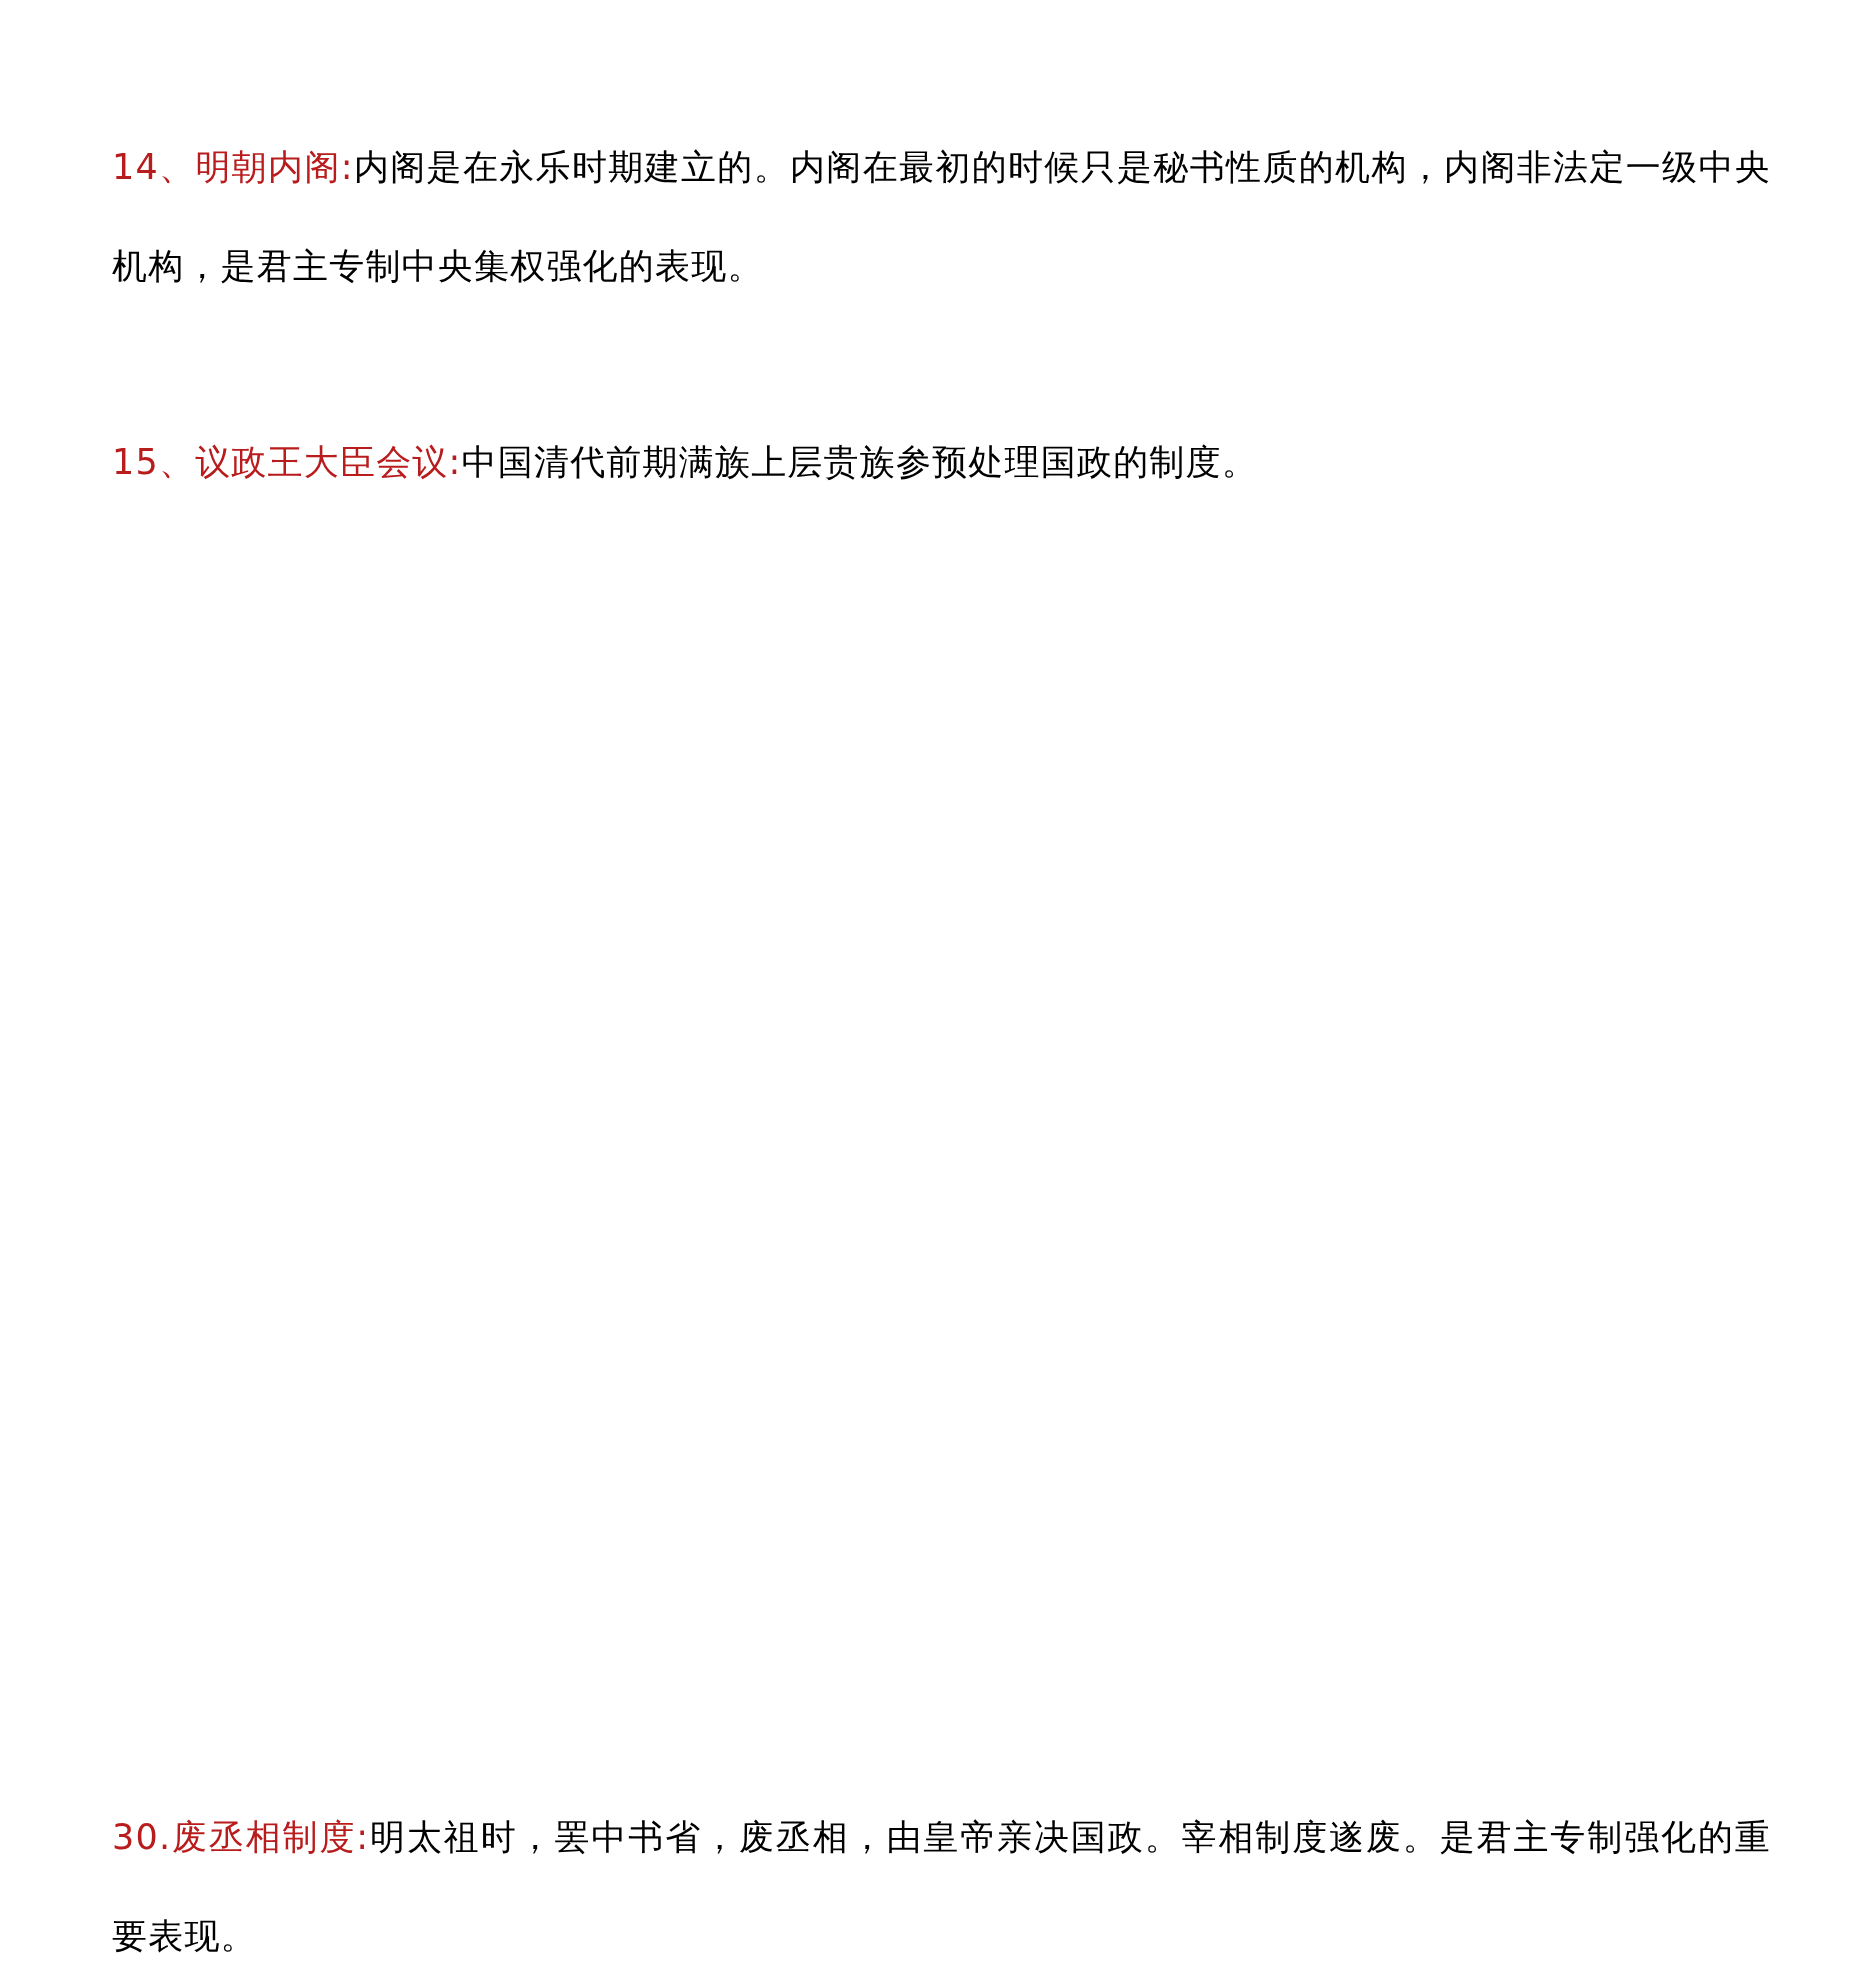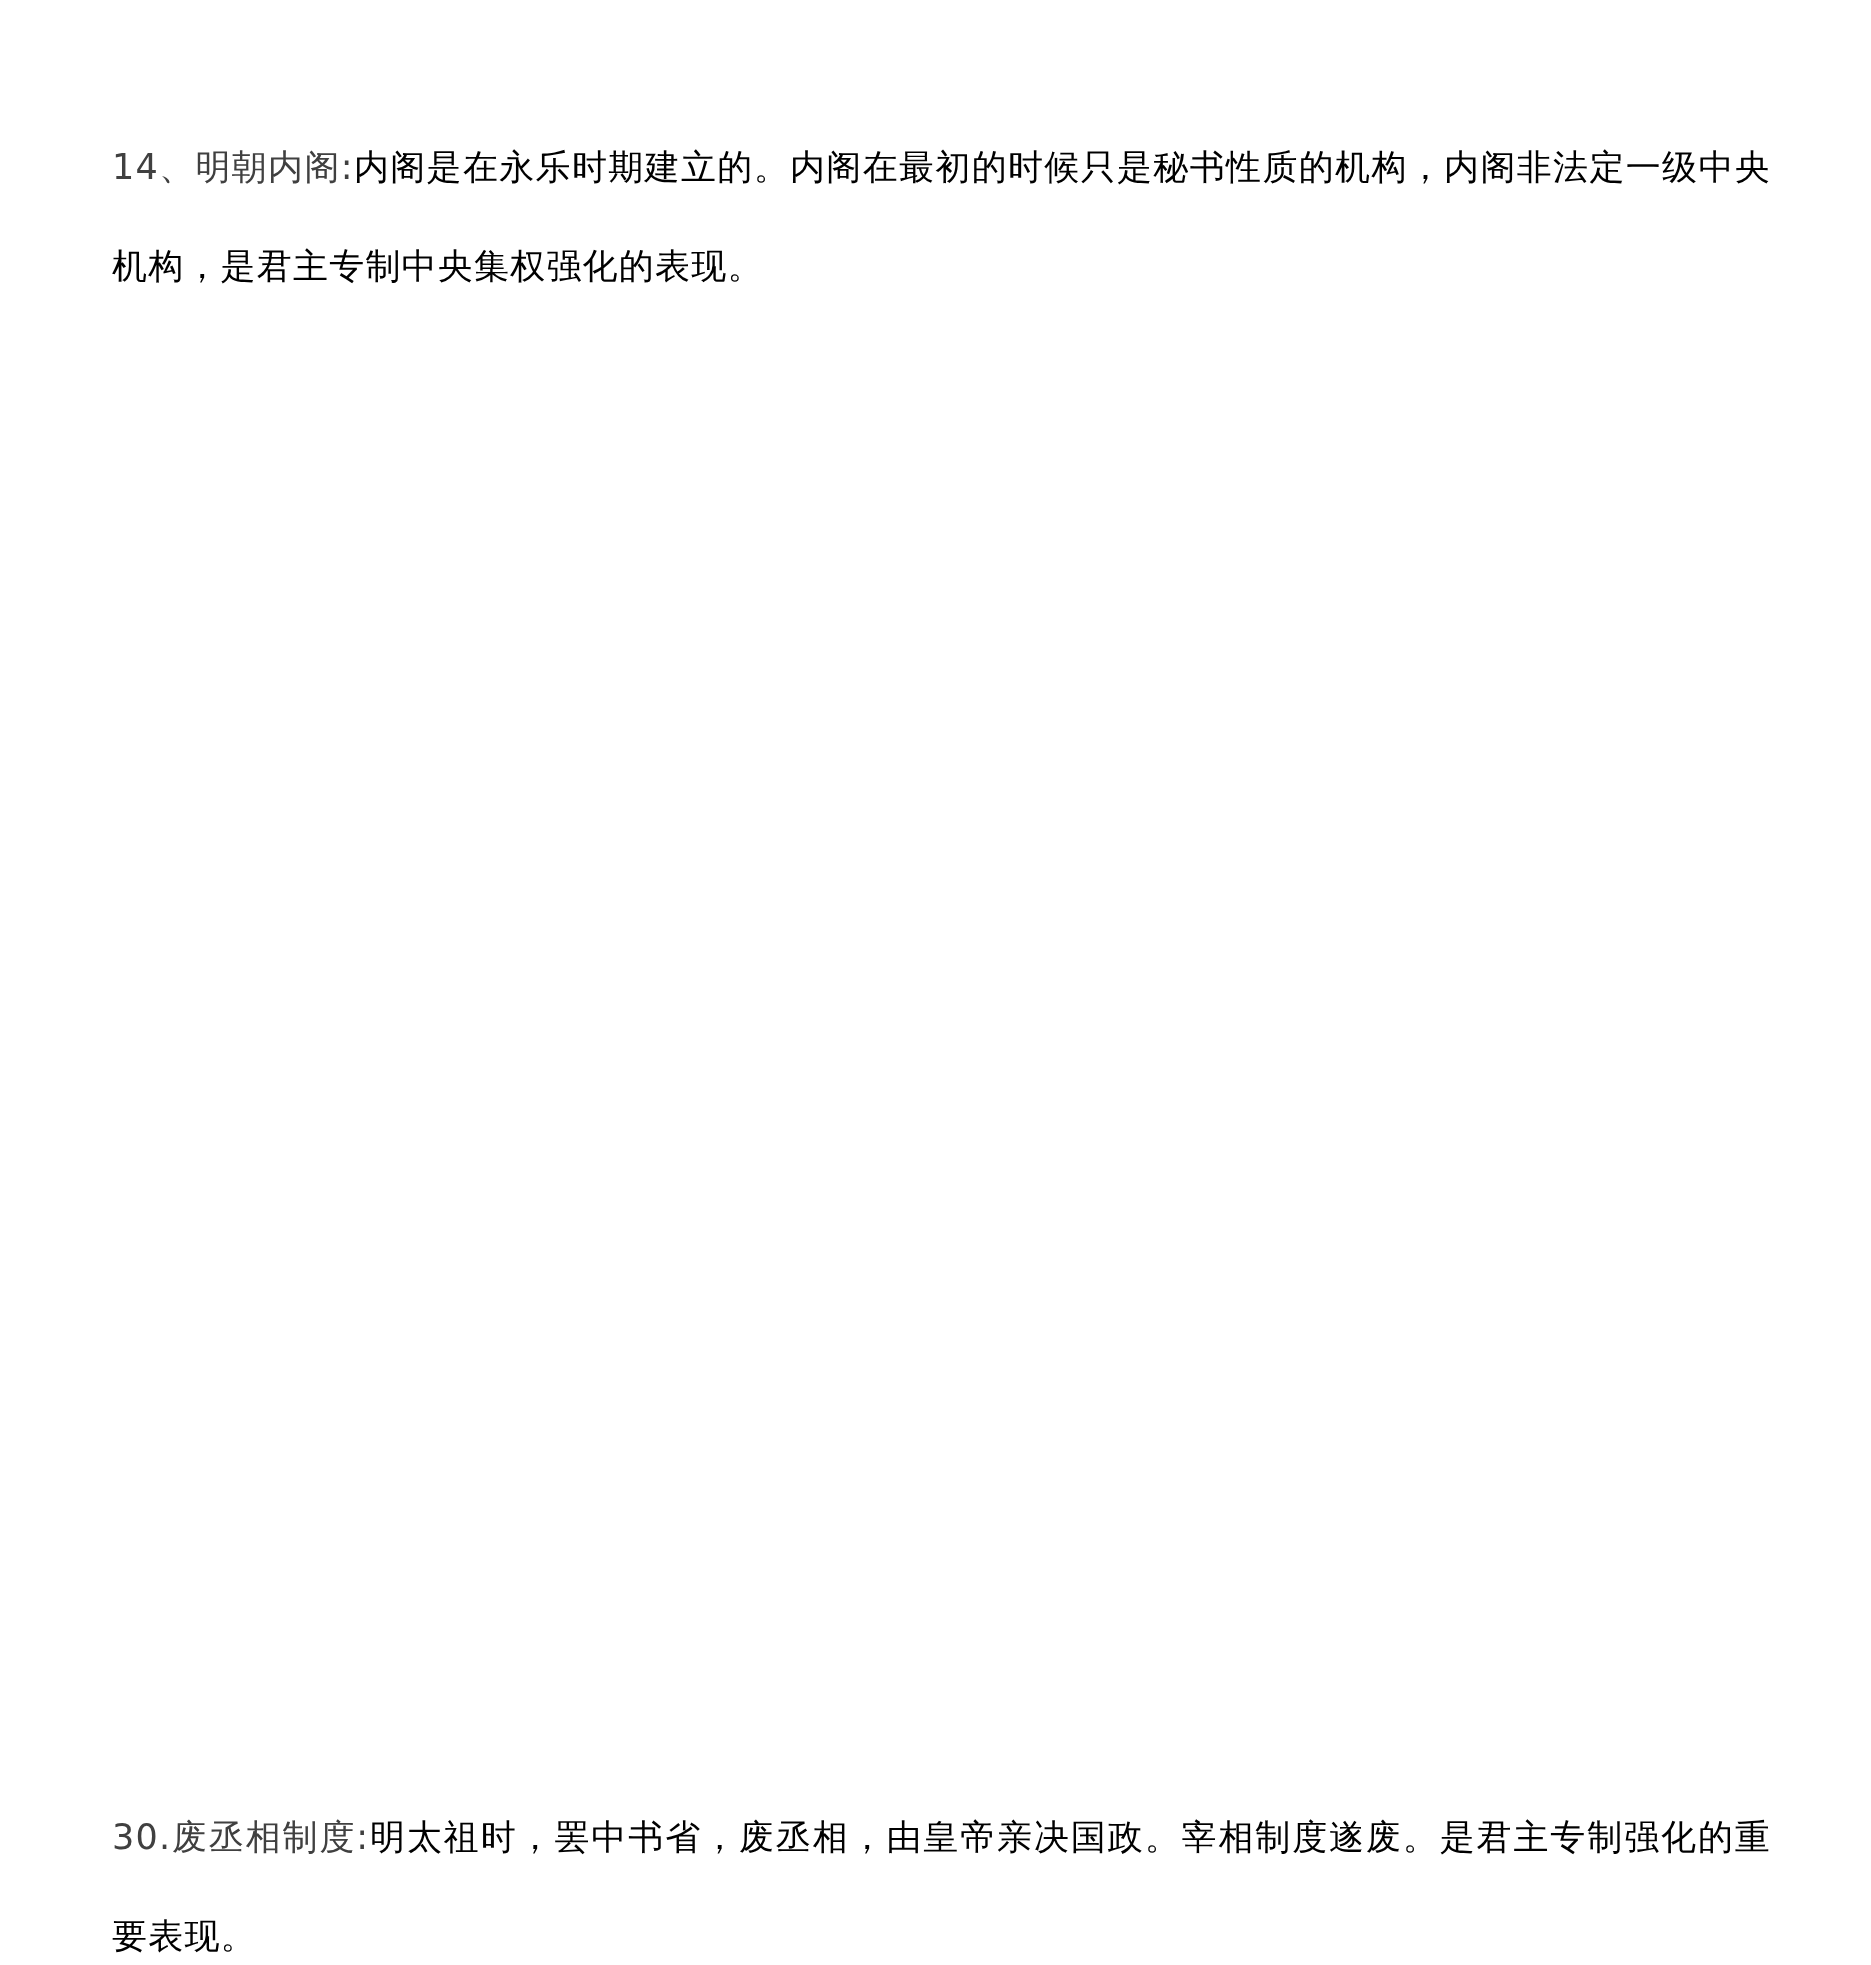--- a/index.html
+++ b/index.html
@@ -1,30 +1,31 @@
 <!DOCTYPE html>
 <html style="font-size:6.3px"><head>
   <meta charset="utf-8">
   <style>
     html, body { margin: 0; padding: 0; background: #ffffff; }
     body { width: 1872px; height: 2647px; position: relative; overflow: hidden;
            font-family: "DejaVu Sans", "Liberation Sans", sans-serif; color: #000000; }
     .page { position: absolute; left: 0; top: 0; width: 1872px; height: 2647px; }
     .entry { position: absolute; left: 112px; width: 1659px; font-size: 35px; line-height: 99px;
              letter-spacing: 1.2px; text-align: justify; margin: 0; }
-    .term { color: #404040; }
+    .term { color: #b91c1c; }
     .def { color: #000000; }
   </style>
 </head>
 <body>
 
 <div class="page">
 
   <p class="entry" style="top:118px;"><span class="term">14、明朝内阁:</span><span class="def">内阁是在永乐时期建立的。内阁在最初的时候只是秘书性质的机构，内阁非法定一级中央机构，是君主专制中央集权强化的表现。</span></p>
 
+  <p class="entry" style="top:413px;"><span class="term">15、议政王大臣会议:</span><span class="def">中国清代前期满族上层贵族参预处理国政的制度。</span></p>
 
 
 
 
 
   <p class="entry" style="top:1788px;"><span class="term">30.废丞相制度:</span><span class="def">明太祖时，罢中书省，废丞相，由皇帝亲决国政。宰相制度遂废。是君主专制强化的重要表现。</span></p>
 
 </div>
 
 

